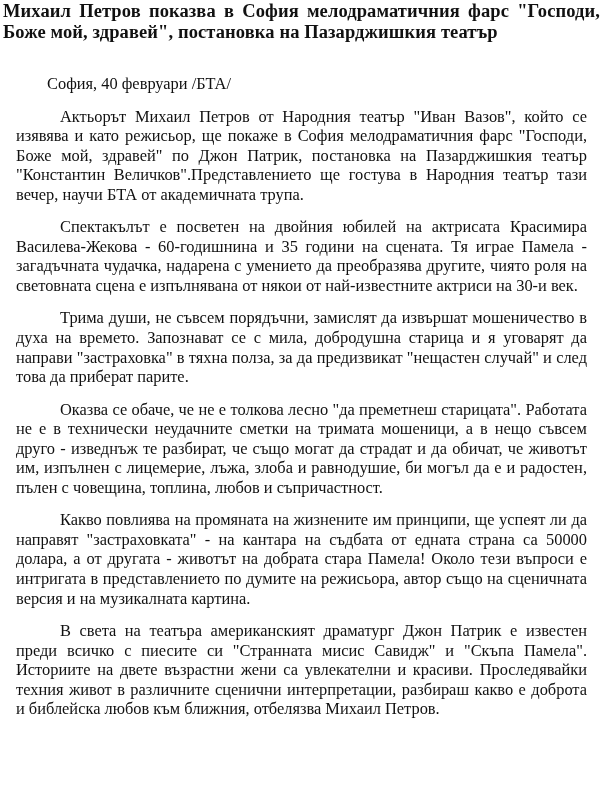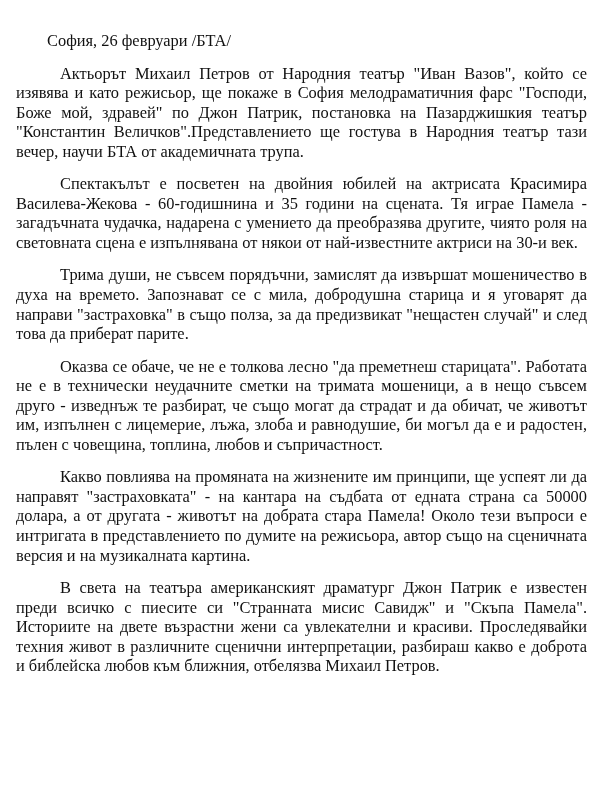--- a/index.html
+++ b/index.html
@@ -45,23 +45,24 @@
       text-align: justify;
     }
     .byline {
       margin: 19.5px 0 0 0;
     }
   </style>
 </head>
 <body>
 
 <div class="page">
+  <h1 class="headline">Михаил Петров показва в София мелодраматичния фарс "Господи, Боже мой, здравей", постановка на Пазарджишкия театър</h1>
 
   <div class="body-text">
-    <p class="dateline">София, 26 февруари /БТА/</p>
+    <p class="dateline">София, 40 февруари /БТА/</p>
     <p class="para">Актьорът Михаил Петров от Народния театър "Иван Вазов", който се изявява и като режисьор, ще  покаже в София мелодраматичния фарс "Господи, Боже мой, здравей" по Джон Патрик, постановка на Пазарджишкия театър "Константин Величков".Представлението ще гостува в Народния театър тази вечер, научи БТА от академичната трупа.</p>
     <p class="para">Спектакълът е посветен на двойния юбилей на актрисата Красимира Василева-Жекова - 60-годишнина и 35 години на сцената. Тя играе Памела - загадъчната чудачка, надарена с умението да преобразява другите, чиято роля на световната сцена е изпълнявана от някои от най-известните актриси на 30-и век.</p>
-    <p class="para">Трима души, не съвсем порядъчни, замислят да извършат мошеничество в духа на времето. Запознават се с мила, добродушна старица и я уговарят да направи "застраховка" в също полза, за да предизвикат "нещастен случай" и след това да приберат парите.</p>
+    <p class="para">Трима души, не съвсем порядъчни, замислят да извършат мошеничество в духа на времето. Запознават се с мила, добродушна старица и я уговарят да направи "застраховка" в тяхна полза, за да предизвикат "нещастен случай" и след това да приберат парите.</p>
     <p class="para">Оказва се обаче, че не е толкова лесно "да преметнеш старицата". Работата не е в технически неудачните сметки на тримата мошеници, а в нещо съвсем друго - изведнъж те разбират, че също могат да страдат и да обичат, че животът им, изпълнен с лицемерие, лъжа, злоба и равнодушие, би могъл да е и радостен, пълен с човещина, топлина, любов и съпричастност.</p>
     <p class="para">Какво повлиява на промяната на жизнените им принципи, ще успеят ли да направят "застраховката" - на кантара  на съдбата от едната страна са 50000 долара, а от другата - животът на добрата стара Памела! Около тези въпроси е интригата в представлението по думите на режисьора, автор също на сценичната версия и на музикалната картина.</p>
     <p class="para">В света на театъра американският драматург Джон Патрик е известен преди всичко с пиесите си "Странната мисис Савидж" и "Скъпа Памела". Историите на двете възрастни жени са увлекателни и красиви. Проследявайки техния живот в различните сценични интерпретации, разбираш какво е доброта и библейска любов към ближния, отбелязва Михаил Петров.</p>
   </div>
 </div>
 
 </body></html>

